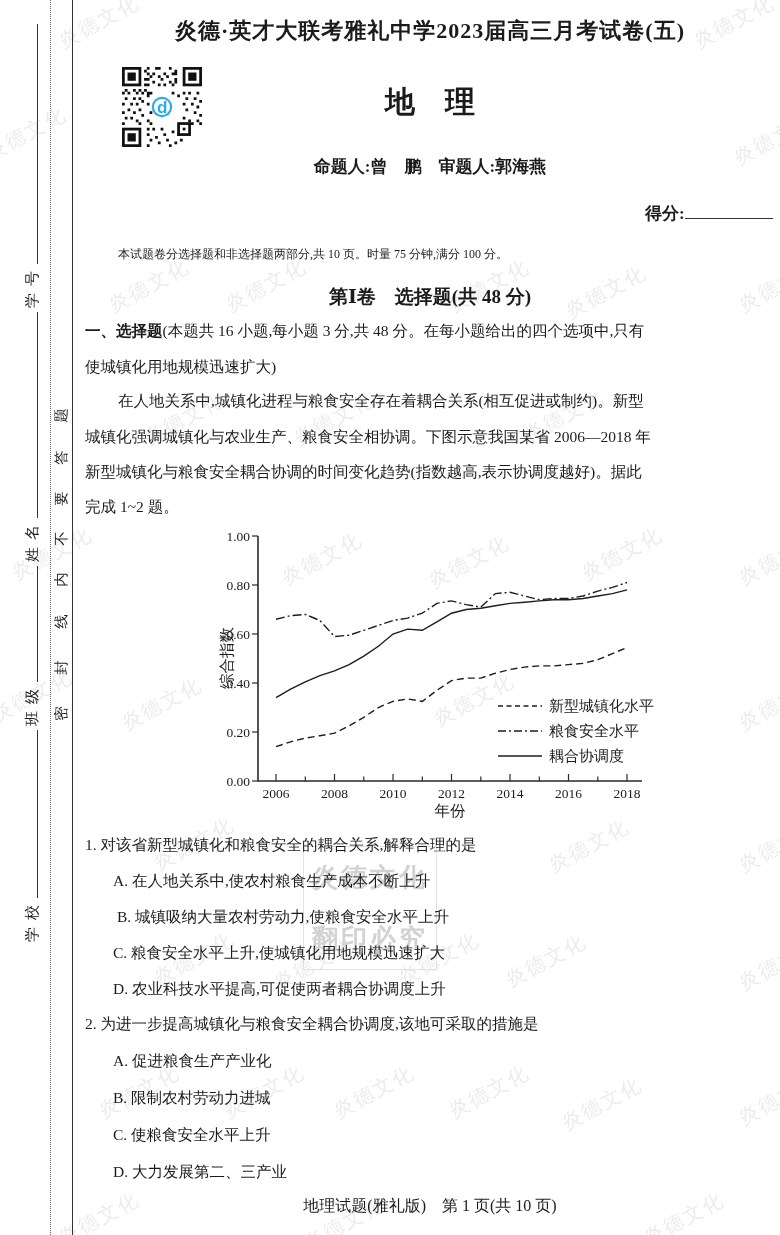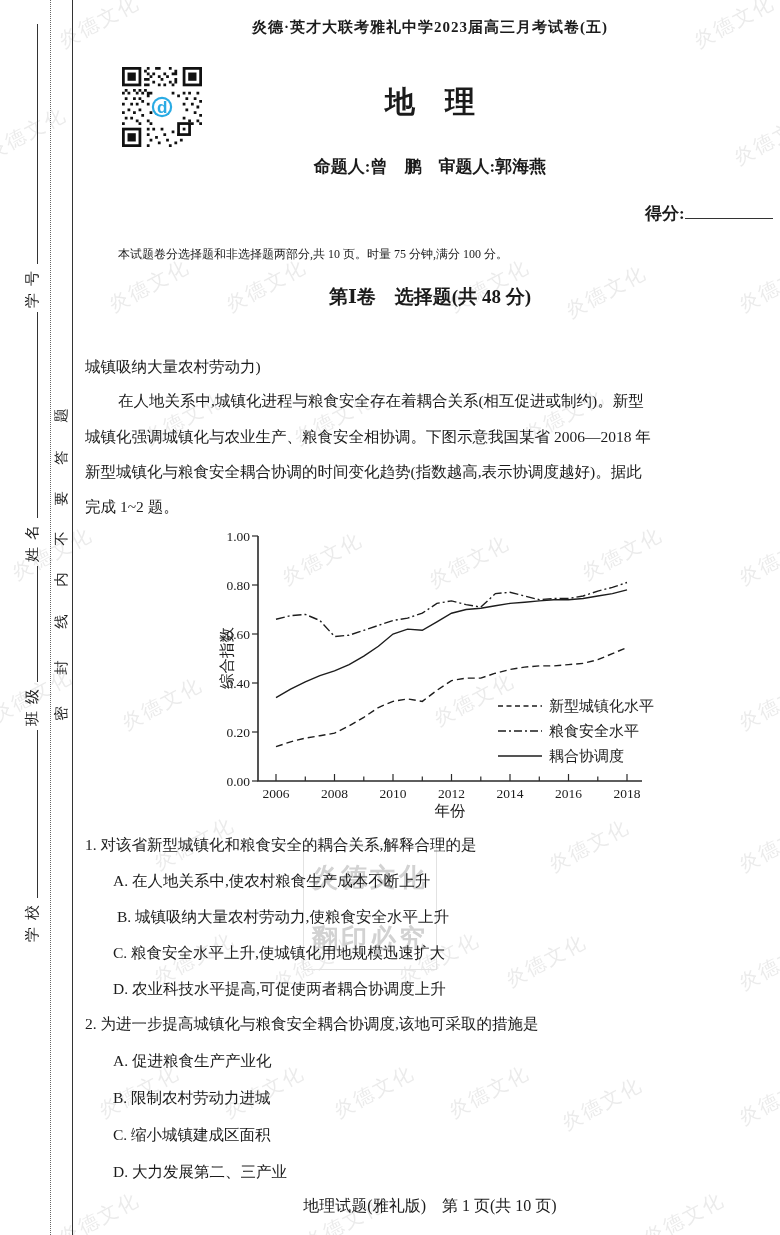--- a/index.html
+++ b/index.html
@@ -18,21 +18,21 @@
   .dotline{position:absolute;left:50px;top:0;height:1235px;border-left:1px dotted #666;}
   .solidline{position:absolute;left:72px;top:0;height:1235px;border-left:1.4px solid #333;}
   .vfield{position:absolute;left:20px;width:22px;}
   .vfield-inner{display:flex;align-items:flex-end;transform-origin:0 0;
       transform:rotate(-90deg) translateX(-100%);height:22px;font-size:15px;}
   .vfield-inner .lbl{letter-spacing:7px;padding-left:2px;}
   .vfield-inner .blank{flex:1;border-bottom:1.2px solid #333;height:0;margin-bottom:4px;min-width:40px;}
   .sealchar{position:absolute;left:52px;width:18px;text-align:center;font-size:14.5px;
       transform:rotate(-90deg);color:#222;}
   
-  .title{top:18px;font-size:15px;font-weight:bold;letter-spacing:1px;}
+  .title{top:18px;font-size:22px;font-weight:bold;letter-spacing:1px;}
   .subject{top:84px;font-size:30px;font-weight:bold;}
   .authors{top:157px;font-size:17px;font-weight:bold;}
   .score{left:645px;top:203px;font-size:17px;font-weight:bold;}
   .score .blankline{display:inline-block;width:88px;border-bottom:1.6px solid #333;height:15px;}
   .qr{position:absolute;left:122px;top:66px;width:80px;height:82px;}
   .heading{top:286px;font-size:19px;font-weight:bold;}
   .chart{position:absolute;left:210px;top:522px;width:465px;height:305px;}
   .footer{top:1196px;font-size:16px;}
   .footer .pg{margin-left:16px;}
 </style>
@@ -152,21 +152,24 @@
   <div class="t center subject">地　理</div>
   <div class="t center authors">命题人:曾　鹏　审题人:郭海燕</div>
 
   <div class="t score">
     <span>得分:</span><span class="blankline"></span>
   </div>
 
   <div class="t" style="left:118px;top:247px;font-size:12px">本试题卷分选择题和非选择题两部分,共 10 页。时量 75 分钟,满分 100 分。</div>
   <div class="t center heading">第Ⅰ卷　选择题(共 48 分)</div>
 
-  <div class="t" style="left:85px;top:358px">城镇吸纳大量农村劳动力)</div>
+  <div class="t" style="left:85px;top:322px">
+    <span class="bold">一、选择题</span><span>(本题共 16 小题,每小题 3 分,共 48 分。在每小题给出的四个选项中,只有</span>
+  </div>
+  <div class="t" style="left:85px;top:358px">使城镇化用地规模迅速扩大)</div>
 
   <div class="t" style="left:118px;top:392px">在人地关系中,城镇化进程与粮食安全存在着耦合关系(相互促进或制约)。新型</div>
   <div class="t" style="left:85px;top:428px">城镇化强调城镇化与农业生产、粮食安全相协调。下图示意我国某省 2006—2018 年</div>
   <div class="t" style="left:85px;top:463px">新型城镇化与粮食安全耦合协调的时间变化趋势(指数越高,表示协调度越好)。据此</div>
   <div class="t" style="left:85px;top:498px">完成 1~2 题。</div>
 
   <svg id="chart-svg" class="chart" viewBox="0 0 465 305">
       <path d="M48 14 L48 259 L432 259" fill="none" stroke="#2a2a2a" stroke-width="1.6"></path>
       <line x1="42" y1="259.0" x2="48" y2="259.0" stroke="#2a2a2a" stroke-width="1.2"></line>
       <text x="40" y="263.5" text-anchor="end" font-size="13.5" fill="#1c1c1c">0.00</text>
@@ -215,20 +218,20 @@
 
   <div class="t" style="left:85px;top:836px">1. 对该省新型城镇化和粮食安全的耦合关系,解释合理的是</div>
   <div class="t" style="left:113px;top:872px">A. 在人地关系中,使农村粮食生产成本不断上升</div>
   <div class="t" style="left:117px;top:908px">B. 城镇吸纳大量农村劳动力,使粮食安全水平上升</div>
   <div class="t" style="left:113px;top:944px">C. 粮食安全水平上升,使城镇化用地规模迅速扩大</div>
   <div class="t" style="left:113px;top:980px">D. 农业科技水平提高,可促使两者耦合协调度上升</div>
 
   <div class="t" style="left:85px;top:1015px">2. 为进一步提高城镇化与粮食安全耦合协调度,该地可采取的措施是</div>
   <div class="t" style="left:113px;top:1052px">A. 促进粮食生产产业化</div>
   <div class="t" style="left:113px;top:1089px">B. 限制农村劳动力进城</div>
-  <div class="t" style="left:113px;top:1126px">C. 缩小城镇建成区面积</div>
+  <div class="t" style="left:113px;top:1126px">C. 使粮食安全水平上升</div>
   <div class="t" style="left:113px;top:1163px">D. 大力发展第二、三产业</div>
 
   <div class="t center footer">
     <span>地理试题(雅礼版)</span><span class="pg">第 1 页(共 10 页)</span>
   </div>
 
 </div>
 
 </body></html>

